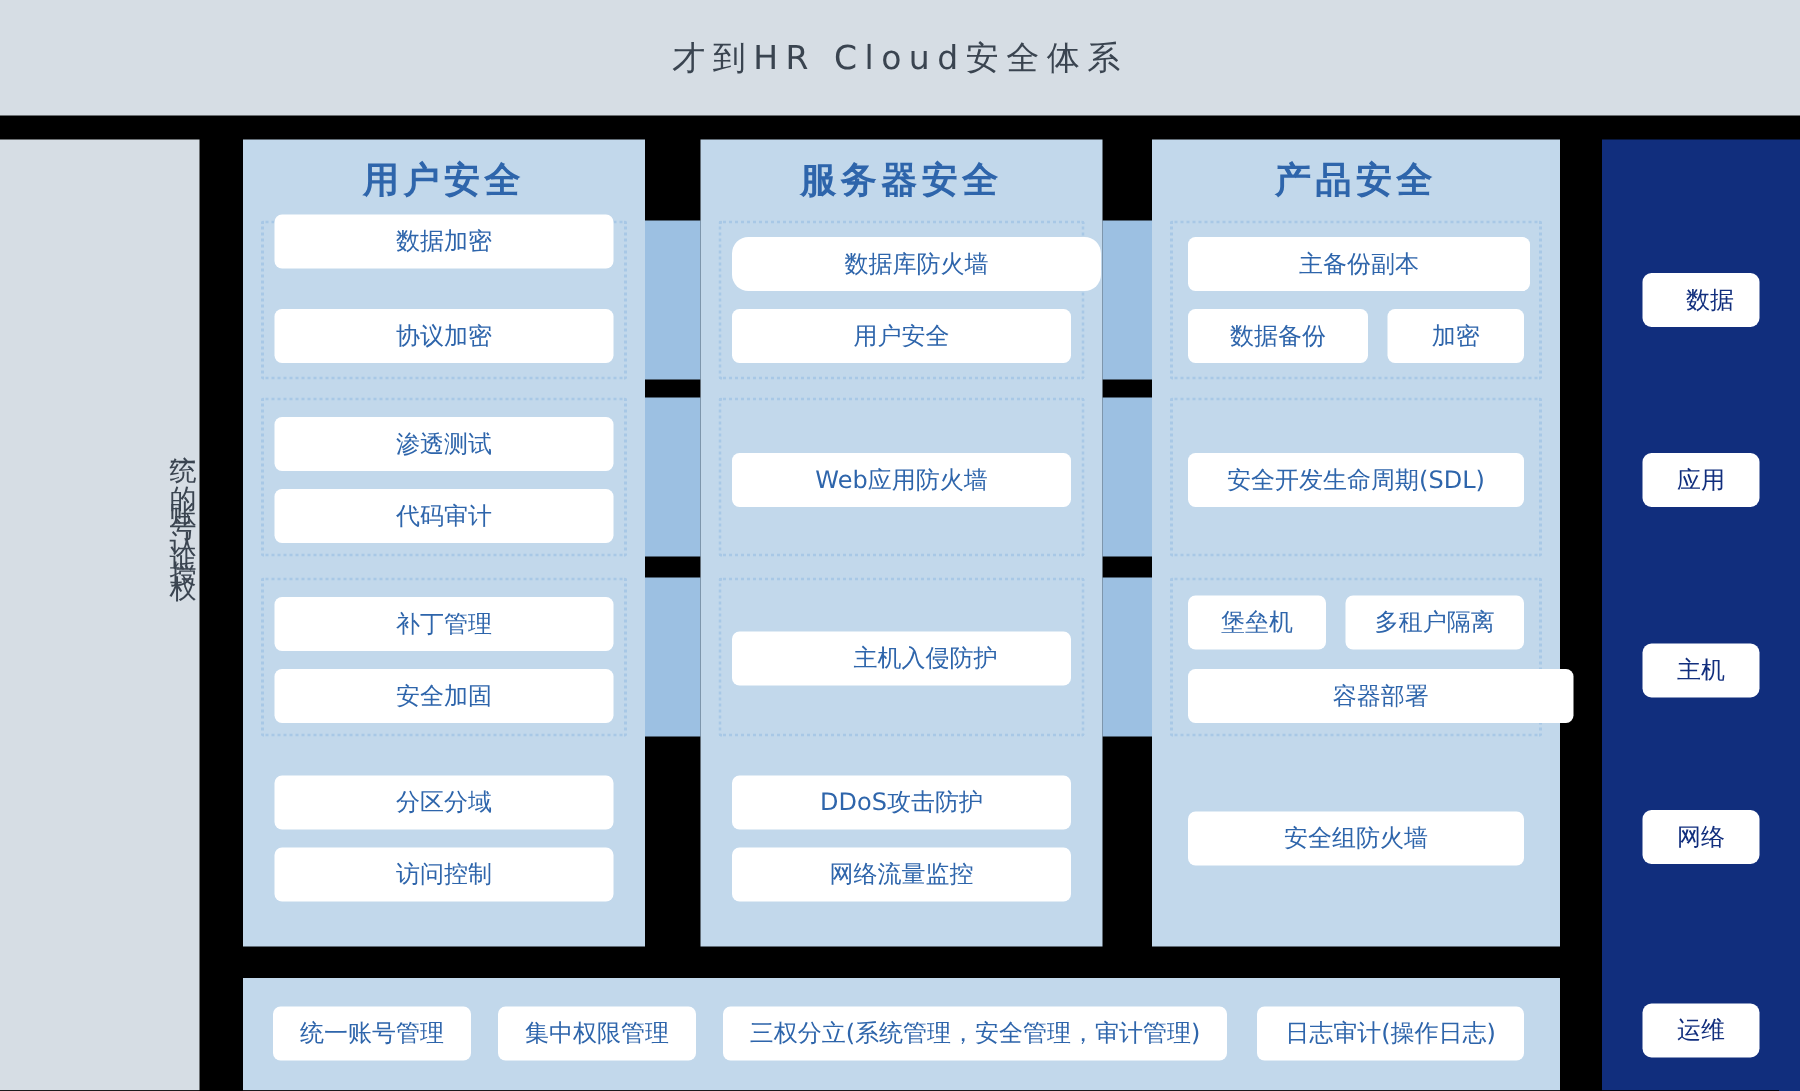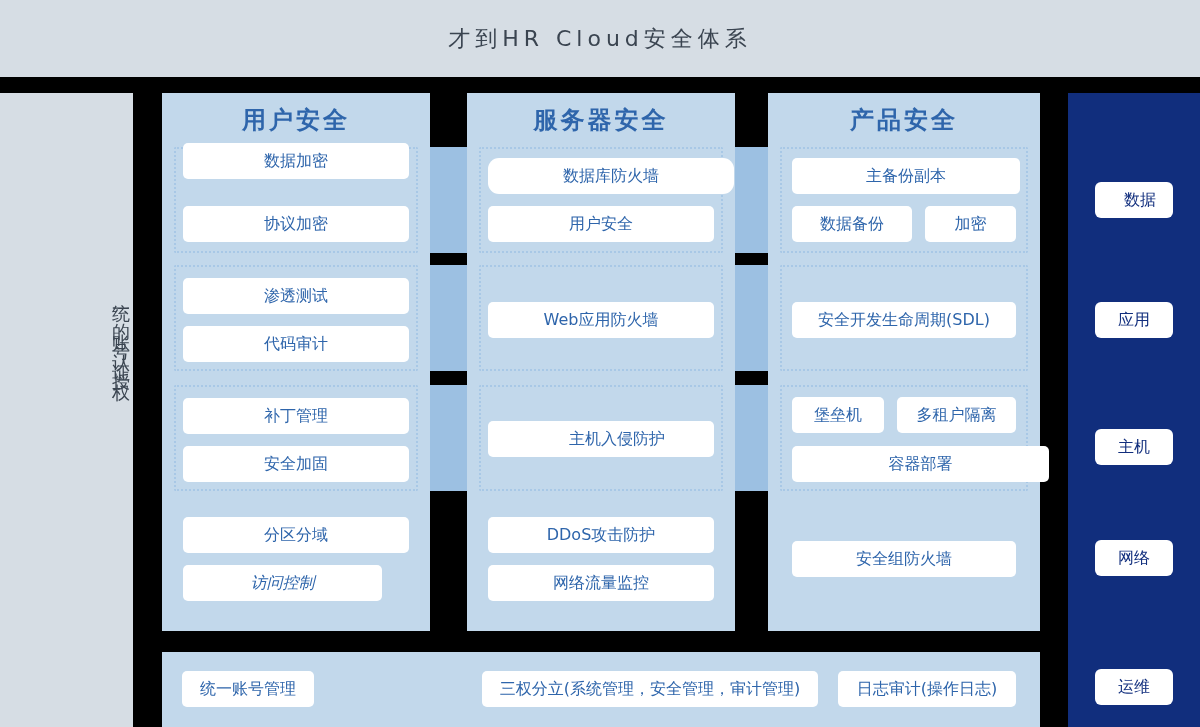--- a/index.html
+++ b/index.html
@@ -54,21 +54,21 @@
     <div class="group" style="top:54px;"></div>
     <div class="group" style="top:172px;"></div>
     <div class="group" style="top:292px;"></div>
     <div class="wbox" style="top:50px;left:21px;width:226px;">数据加密</div>
     <div class="wbox" style="top:113px;left:21px;width:226px;">协议加密</div>
     <div class="wbox" style="top:185px;left:21px;width:226px;">渗透测试</div>
     <div class="wbox" style="top:233px;left:21px;width:226px;">代码审计</div>
     <div class="wbox" style="top:305px;left:21px;width:226px;">补丁管理</div>
     <div class="wbox" style="top:353px;left:21px;width:226px;">安全加固</div>
     <div class="wbox" style="top:424px;left:21px;width:226px;">分区分域</div>
-    <div class="wbox" style="top:472px;left:21px;width:199px;font-style:italic;">访问控制</div>
+    <div class="wbox" style="top:472px;left:21px;width:226px;">访问控制</div>
   </div>
 
   <div id="col2" class="column abs">
     <div class="col-header">服务器安全</div>
     <div class="group" style="top:54px;"></div>
     <div class="group" style="top:172px;"></div>
     <div class="group" style="top:292px;"></div>
     <div class="wbox" style="top:65px;left:21px;width:246px;border-radius:11px;">数据库防火墙</div>
     <div class="wbox" style="top:113px;left:21px;width:226px;">用户安全</div>
     <div class="wbox" style="top:209px;left:21px;width:226px;text-align:center;">Web应用防火墙</div>
@@ -102,17 +102,18 @@
   <div id="right-sidebar" class="abs">
     <div class="wbox" style="top:89px;padding-left:12px;">数据</div>
     <div class="wbox" style="top:209px;">应用</div>
     <div class="wbox" style="top:336px;">主机</div>
     <div class="wbox" style="top:447px;">网络</div>
     <div class="wbox" style="top:576px;">运维</div>
   </div>
 
   <div id="bottom-bar" class="abs">
     <div class="wbox" style="left:20px;width:132px;">统一账号管理</div>
+    <div class="wbox" style="left:170px;width:132px;">集中权限管理</div>
     <div class="wbox" style="left:320px;width:336px;">三权分立(系统管理，安全管理，审计管理)</div>
     <div class="wbox" style="left:676px;width:178px;">日志审计(操作日志)</div>
   </div>
 
 </div>
 
 </body></html>

